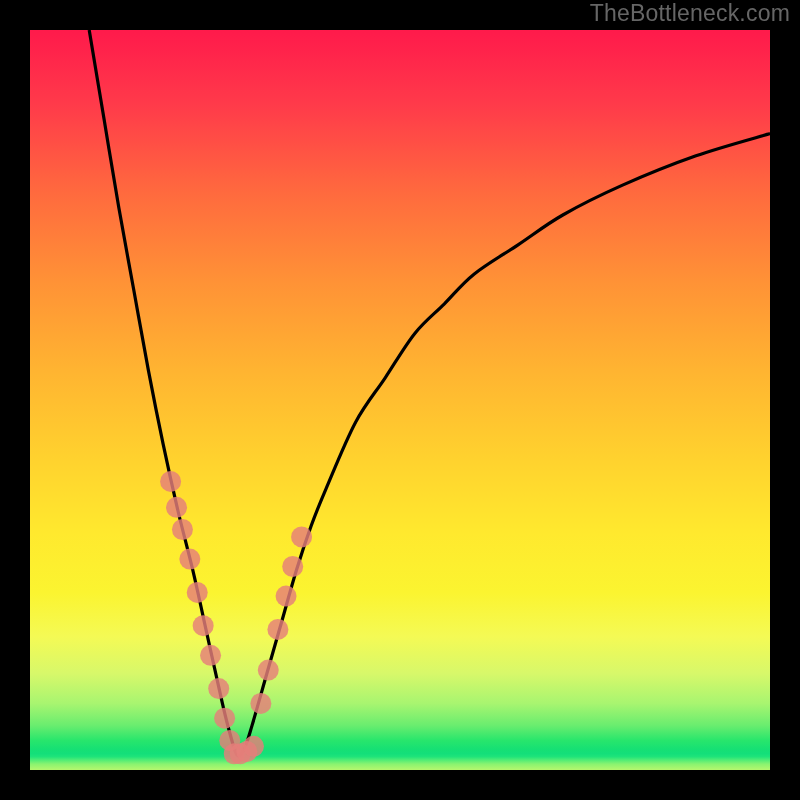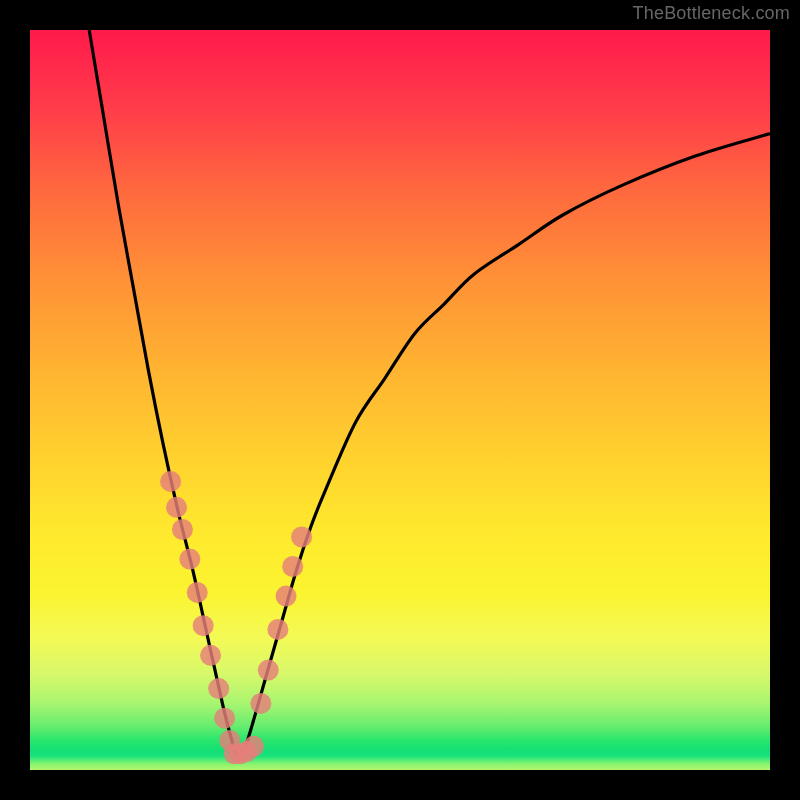--- a/index.html
+++ b/index.html
@@ -52,21 +52,21 @@
       #8af370 99.2%,
       #b5f76e 100%
     );
   }
   .attribution {
     position: absolute;
     top: 0;
     right: 10px;
     height: 30px;
     color: #666;
-    font-size: 18px;
+    font-size: 23px;
     font-weight: 500;
     line-height: 26px;
     letter-spacing: 0.2px;
   }
   svg.curve {
     position: absolute;
     inset: 0;
   }
   
   circle.dot {

